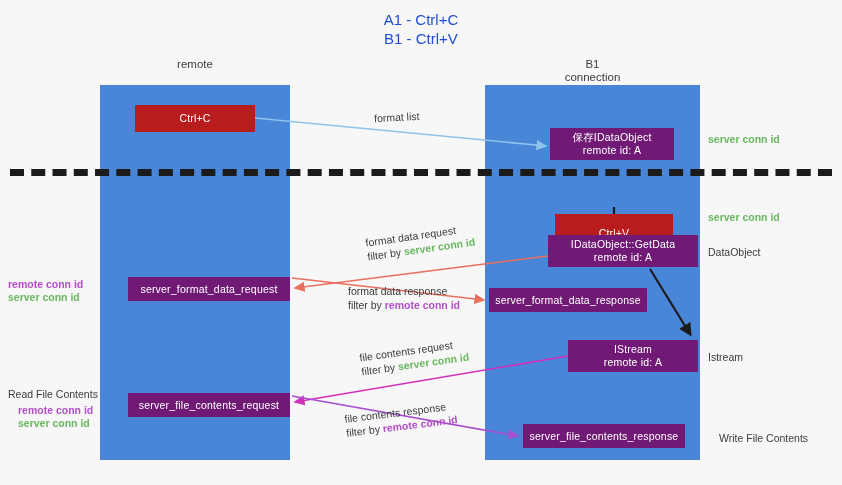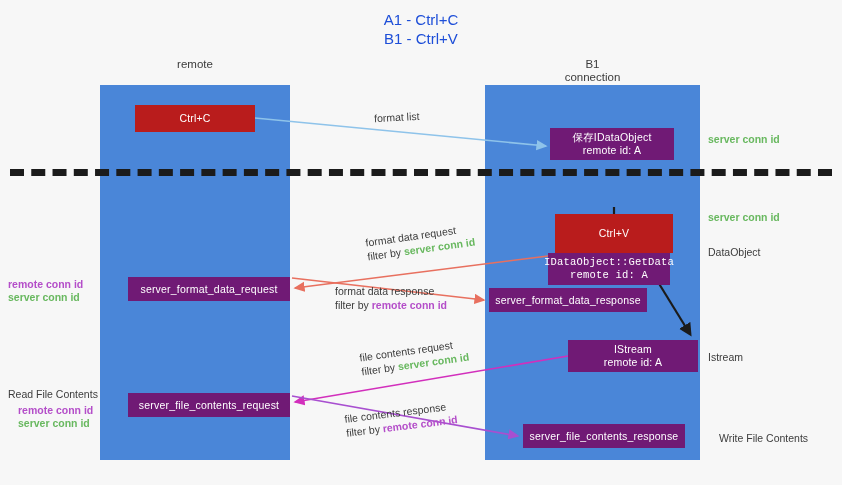--- a/index.html
+++ b/index.html
@@ -75,21 +75,21 @@
   .node.green { background: #b91c1c; }
   .node.orange { background: #701a75; }
   .node .l2 { display: block; text-align: center; }
 
   
   #n-ctrlc  { left: 135px; top: 105px; width: 120px; height: 27px; }
   #n-ctrlv  { left: 555px; top: 180px; width: 118px; height: 39px; margin-top: 34px; }
 
   
   #n-idataobject    { left: 550px; top: 128px; width: 124px; height: 32px; }
-  #n-getdata        { left: 548px; top: 253px; width: 122px; height: 32px; font-family: Liberation Mono, monospace; }
+  #n-getdata        { left: 548px; top: 235px; width: 150px; height: 32px; }
   #n-istream        { left: 568px; top: 340px; width: 130px; height: 32px; }
   #n-fmt-resp       { left: 489px; top: 288px; width: 158px; height: 24px; }
   #n-file-resp      { left: 523px; top: 424px; width: 162px; height: 24px; }
 
   
   #n-fmt-req  { left: 128px; top: 277px; width: 162px; height: 24px; }
   #n-file-req { left: 128px; top: 393px; width: 162px; height: 24px; }
 
   
   .side-note {
@@ -116,21 +116,21 @@
   .edge-label {
     font-size: 10.5px;
     line-height: 14px;
     color: #3c3c3c;
     white-space: nowrap;
   }
   .edge-label .l2 { display: block; }
 
   #lbl-format-list { left: 374px; top: 110px; transform: rotate(-3deg); }
   #lbl-fmt-req  { left: 366px; top: 228px; transform: rotate(-8deg); }
-  #lbl-fmt-resp { left: 335px; top: 284px; }
+  #lbl-fmt-resp { left: 348px; top: 284px; }
   #lbl-file-req { left: 360px; top: 343px; transform: rotate(-8deg); }
   #lbl-file-resp{ left: 345px; top: 405px; transform: rotate(-7deg); }
 
   
   #edges {
     left: 0; top: 0;
     width: 842px; height: 485px;
     pointer-events: none;
   }
 </style>

